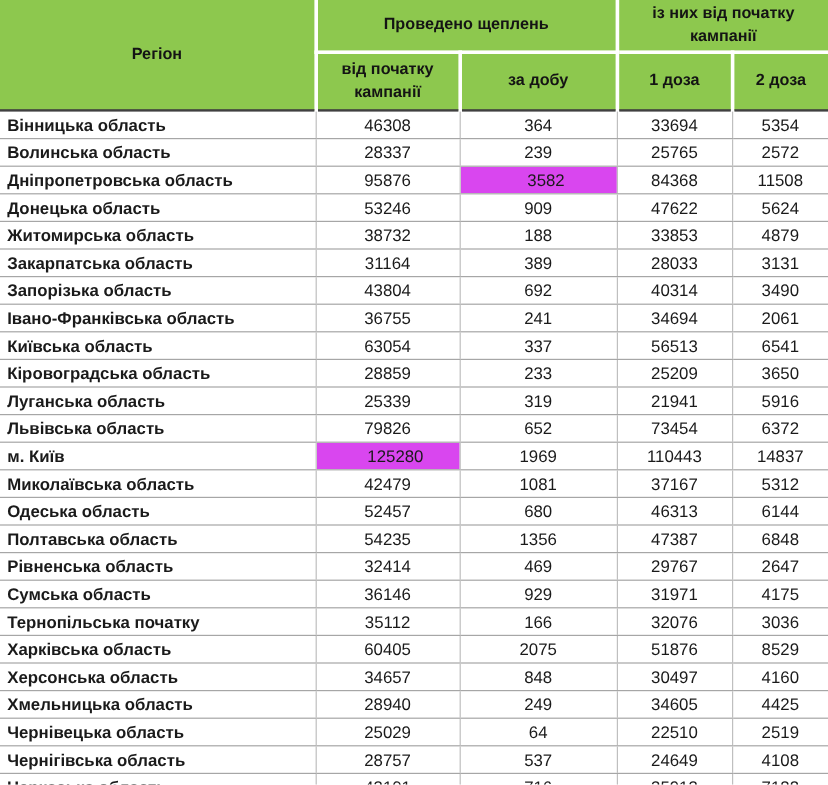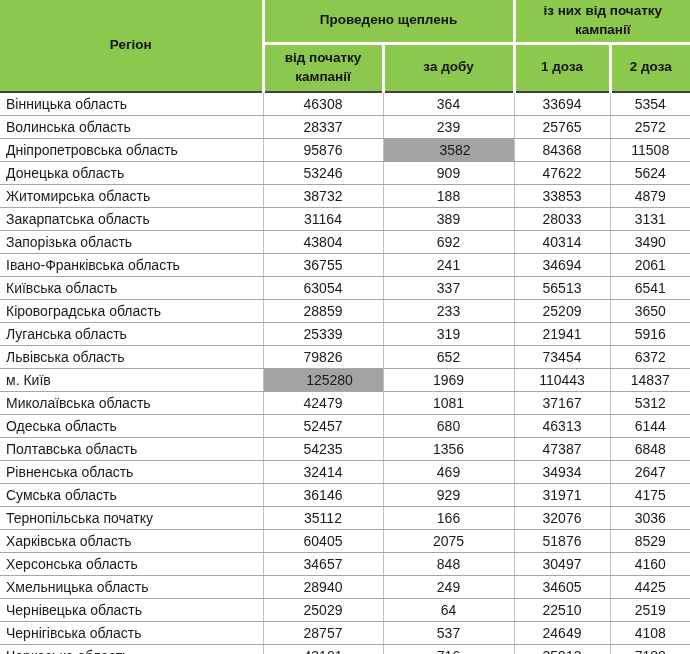--- a/index.html
+++ b/index.html
@@ -41,23 +41,24 @@
     text-align: center;
     vertical-align: middle;
     border-bottom: 1px solid #a6a6a6;
     border-left: 1px solid #bfbfbf;
     white-space: nowrap;
     overflow: hidden;
   }
   tbody td.region {
     text-align: left;
     border-left: none;
+    font-weight: bold;
   }
   tbody td:last-child { border-right: none; }
-  tbody td.hl { background: #a3a3a3; padding-left: 19px; }
+  tbody td.hl { background: #d946ef; padding-left: 19px; }
 </style>
 </head>
 <body>
 
 <div id="screen">
   <table class="vax">
     <colgroup>
       <col style="width:263px">
         <col style="width:120px">
         <col style="width:131px">
@@ -188,21 +189,21 @@
     <td class="region">Полтавська область</td>
     <td>54235</td>
     <td>1356</td>
     <td>47387</td>
     <td>6848</td>
   </tr>
         <tr>
     <td class="region">Рівненська область</td>
     <td>32414</td>
     <td>469</td>
-    <td>34934</td>
+    <td>29767</td>
     <td>2647</td>
   </tr>
         <tr>
     <td class="region">Сумська область</td>
     <td>36146</td>
     <td>929</td>
     <td>31971</td>
     <td>4175</td>
   </tr>
         <tr>

